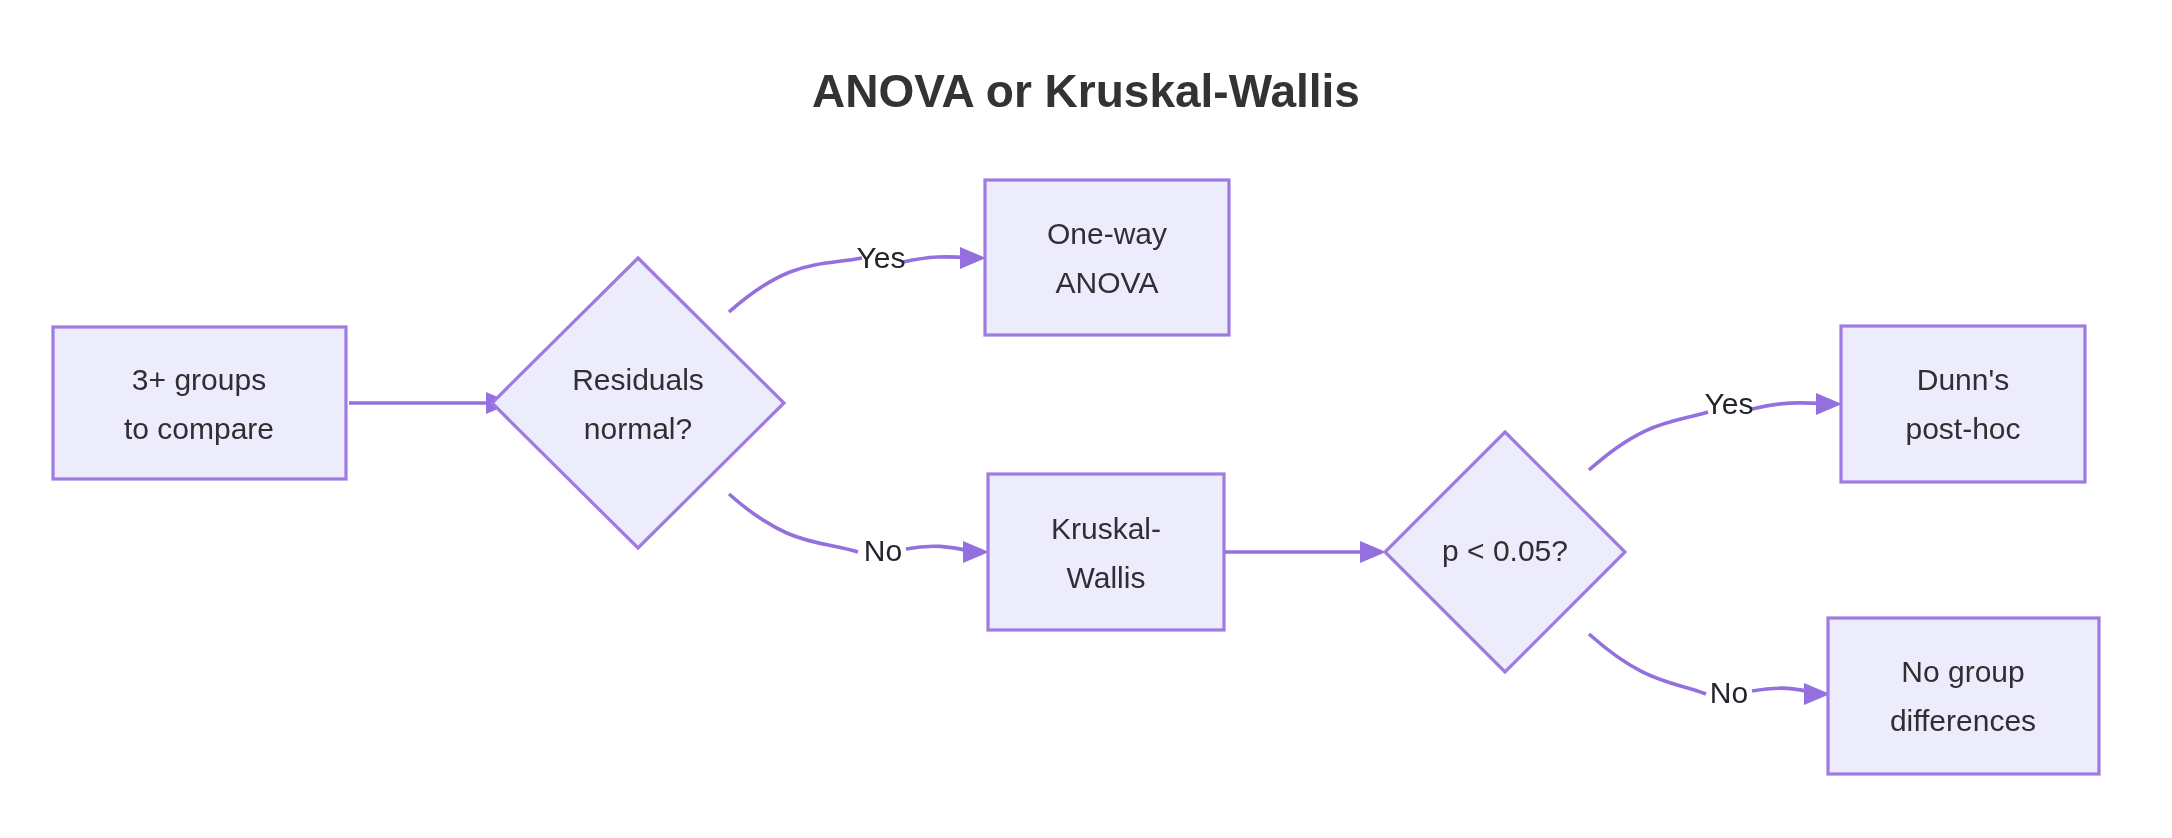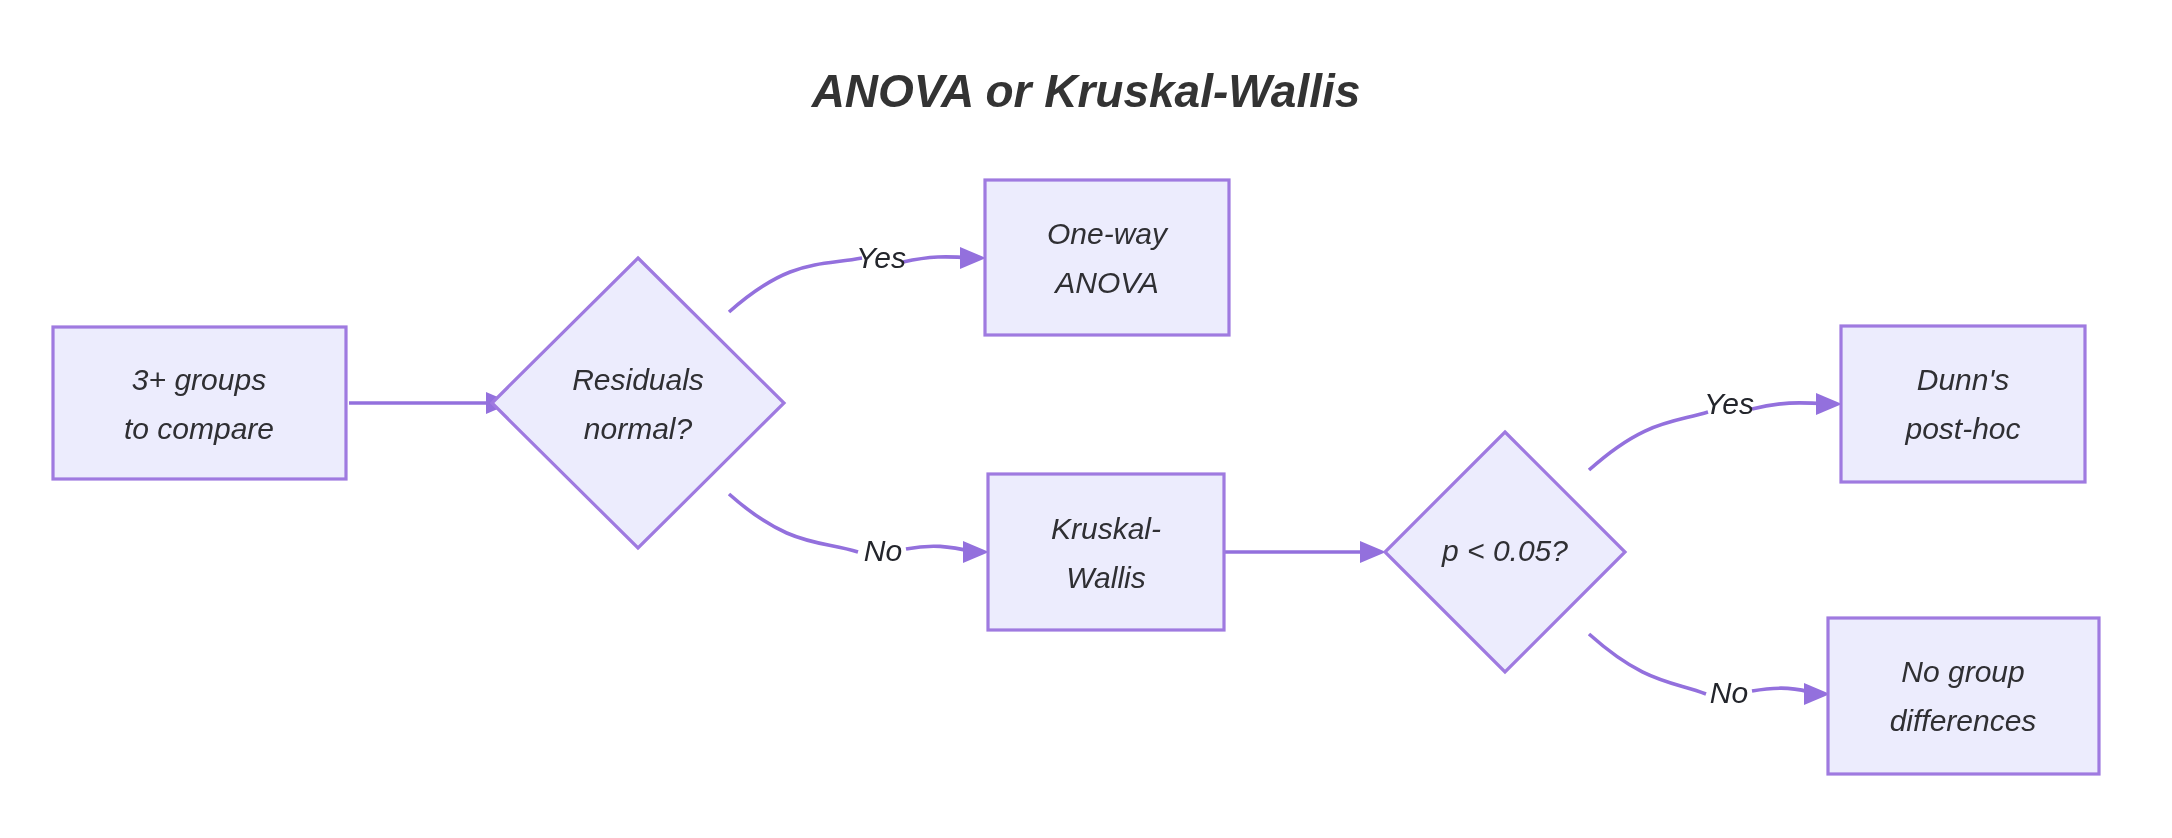--- a/index.html
+++ b/index.html
@@ -10,21 +10,20 @@
   body {
     width: 2172px;
     height: 838px;
     font-family: "Liberation Sans", sans-serif;
     overflow: hidden;
   }
   #flow-root {
     position: relative;
     width: 1842px;
     height: 838px;
-    font-style: italic;
   }
   svg#flow-svg {
     position: absolute;
     inset: 0;
     width: 2172px;
     height: 838px;
     display: block;
   }
   .node-shape {
     fill: #ececfd;

